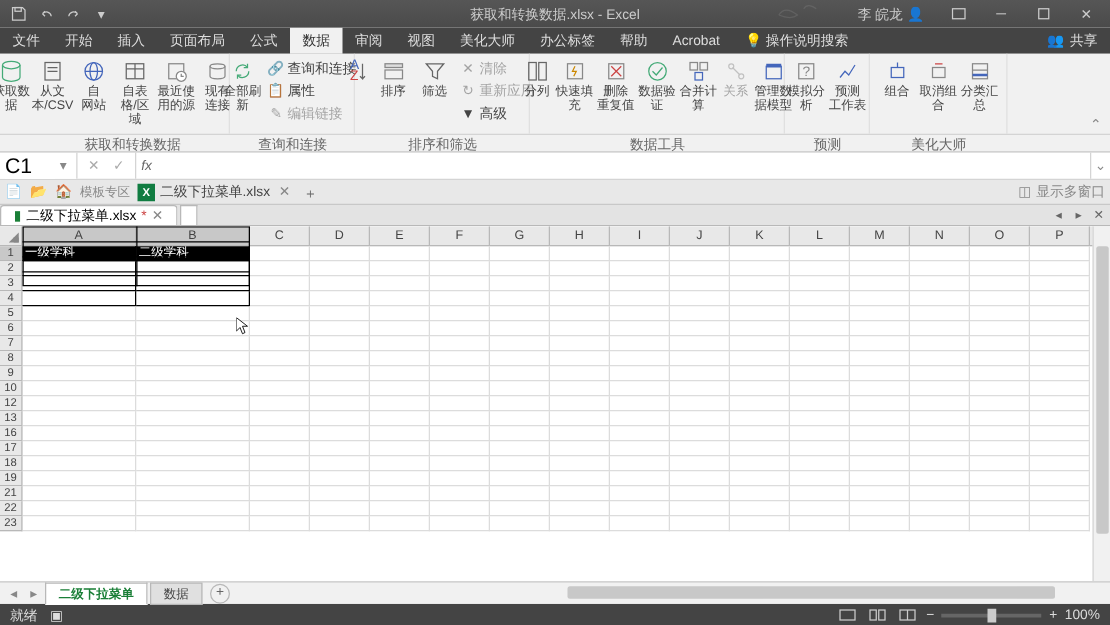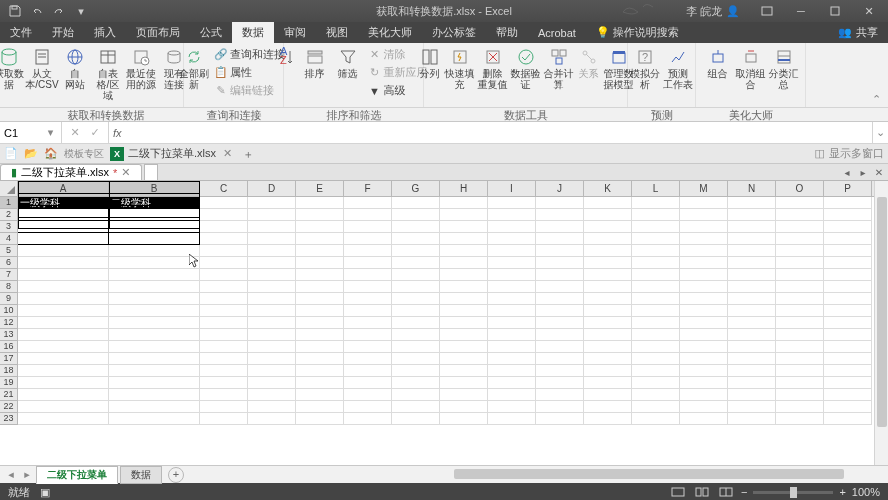--- a/index.html
+++ b/index.html
@@ -24,21 +24,21 @@
 .big-btn .lbl{font-size:10px;color:#444;text-align:center;line-height:11px;white-space:pre-line}
 .small-col{display:flex;flex-direction:column;gap:1px;padding:1px}
 .small-btn{display:flex;align-items:center;gap:3px;padding:1px 3px;font-size:10px;color:#444;cursor:pointer;white-space:nowrap}
 .small-btn .sicn{width:12px;height:12px;display:flex;align-items:center;justify-content:center}
 .disabled{opacity:.45}
 .ribbon-toggle{position:absolute;right:4px;bottom:2px;width:12px;height:12px;color:#888}
 .group-labels{height:14px;background:#f1f1f1;border-bottom:1px solid #c8c8c8;position:relative;font-size:10px;color:#666}
 .glabel{position:absolute;top:0;text-align:center}
 .namebox-row{height:22px;background:#fff;border-bottom:1px solid #d4d4d4;display:flex;align-items:stretch}
 .namebox{width:62px;border-right:1px solid #d4d4d4;display:flex;align-items:center;padding:0 4px;font-size:11px;background:#fff}
-.namebox input{border:none;width:40px;font-size:11px;outline:none}
+.namebox input{border:none;width:40px;font-size:17px;outline:none}
 .nb-dd{width:14px;text-align:center;color:#888}
 .fx-btns{display:flex;align-items:center;gap:2px;padding:0 4px;border-right:1px solid #d4d4d4}
 .fx-btn{width:18px;text-align:center;color:#aaa}
 .fx-label{padding:0 4px;display:flex;align-items:center;font-style:italic;color:#666}
 .formula-bar{flex:1;padding:0 4px;display:flex;align-items:center}
 .formula-bar input{border:none;width:100%;outline:none;font-size:11px}
 .fb-expand{width:16px;text-align:center;color:#888;border-left:1px solid #d4d4d4;display:flex;align-items:center;justify-content:center}
 .workbook-tabs{height:20px;background:#e8e8e8;border-bottom:1px solid #c8c8c8;display:flex;align-items:center;padding:0 4px;gap:6px;position:relative}
 .wb-icn{width:14px;height:14px;display:flex;align-items:center;justify-content:center;color:#666}
 .wb-link{color:#888;font-size:10px}

